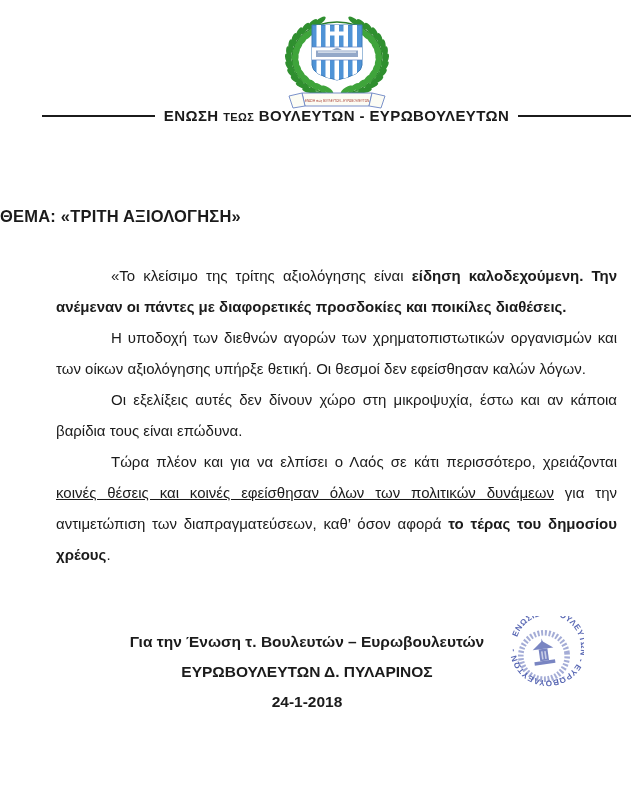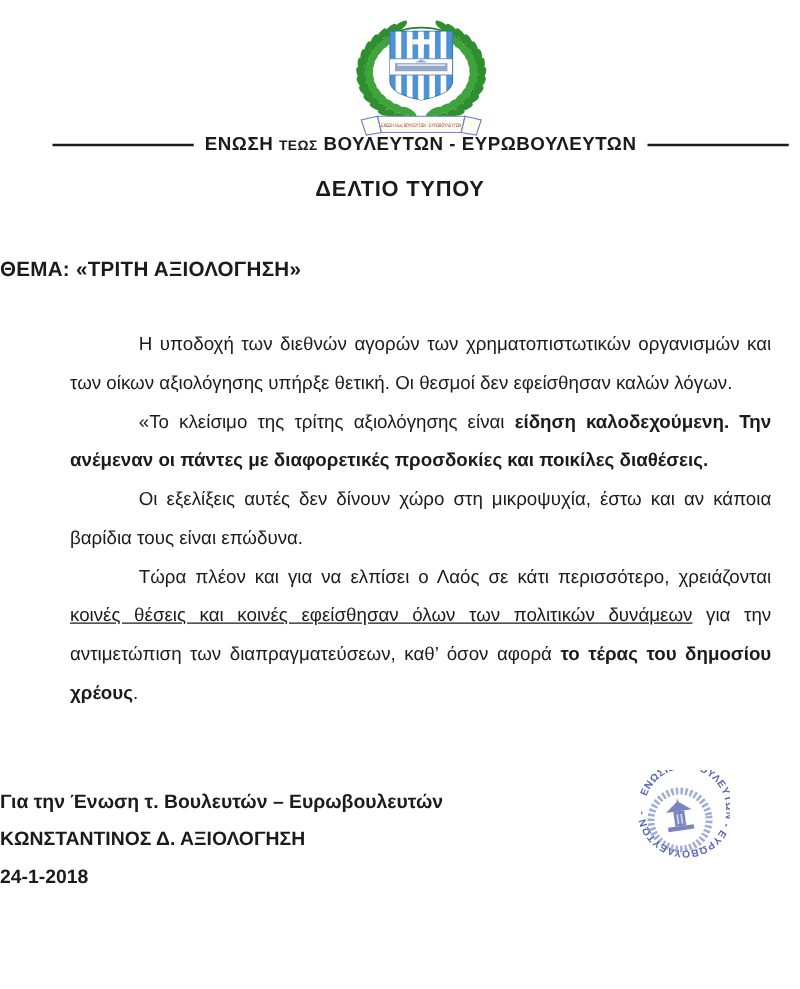--- a/index.html
+++ b/index.html
@@ -32,21 +32,21 @@
   .body-text {
     position:absolute; top:260px; left:56px; right:56px;
     font-size:15px; line-height:31px; text-align:justify;
     text-justify:inter-word;
   }
   .body-text p { margin:0; text-indent:55px; }
   .body-text .b { font-weight:bold; }
   .body-text .u { text-decoration:underline; }
   
   .signature {
-    position:absolute; top:627px; left:0; width:614px; text-align:left;
+    position:absolute; top:627px; left:0; width:614px; text-align:center;
     font-weight:bold; font-size:15.5px; line-height:30px;
   }
   
   .stamp { position:absolute; left:504px; top:616px; width:80px; height:80px; opacity:0.93; }
 </style>
 </head>
 <body>
 
 <div class="page">
 
@@ -151,33 +151,32 @@
       </g>
     </svg>
   </div>
 
   <div class="org-line">
     <span class="rule"></span>
     <span><span>ΕΝΩΣΗ</span>&nbsp;<span class="sm">ΤΕΩΣ</span>&nbsp;<span>ΒΟΥΛΕΥΤΩΝ - ΕΥΡΩΒΟΥΛΕΥΤΩΝ</span></span>
     <span class="rule"></span>
   </div>
 
-  <div class="doc-title">ΔΕΛΤΙΟ ΤΥΠΟΥ</div>
   <div class="doc-subject">ΘΕΜΑ: «ΤΡΙΤΗ ΑΞΙΟΛΟΓΗΣΗ»</div>
 
   <main class="body-text">
+      <p><span>«Το κλείσιμο της τρίτης αξιολόγησης είναι </span><span class="b">είδηση καλοδεχούμενη. Την ανέμεναν οι πάντες με διαφορετικές προσδοκίες και ποικίλες διαθέσεις.</span></p>
       <p><span>Η υποδοχή των διεθνών αγορών των χρηματοπιστωτικών οργανισμών και των οίκων αξιολόγησης υπήρξε θετική. Οι θεσμοί δεν εφείσθησαν καλών λόγων.</span></p>
-      <p><span>«Το κλείσιμο της τρίτης αξιολόγησης είναι </span><span class="b">είδηση καλοδεχούμενη. Την ανέμεναν οι πάντες με διαφορετικές προσδοκίες και ποικίλες διαθέσεις.</span></p>
       <p><span>Οι εξελίξεις αυτές δεν δίνουν χώρο στη μικροψυχία, έστω και αν κάποια βαρίδια τους είναι επώδυνα.</span></p>
       <p><span>Τώρα πλέον και για να ελπίσει ο Λαός σε κάτι περισσότερο, χρειάζονται </span><span class="u">κοινές θέσεις και κοινές εφείσθησαν όλων των πολιτικών δυνάμεων</span><span> για την αντιμετώπιση των διαπραγματεύσεων, καθ’ όσον αφορά </span><span class="b">το τέρας του δημοσίου χρέους</span><span>.</span></p>
     </main>
 
   <div class="signature">
     <div>Για την Ένωση τ. Βουλευτών – Ευρωβουλευτών</div>
-    <div>ΚΩΝΣΤΑΝΤΙΝΟΣ Δ. ΑΞΙΟΛΟΓΗΣΗ</div>
+    <div>ΕΥΡΩΒΟΥΛΕΥΤΩΝ Δ. ΠΥΛΑΡΙΝΟΣ</div>
     <div>24-1-2018</div>
   </div>
 
   <div class="stamp">
     <svg width="80" height="80" viewBox="0 0 100 100">
       <g transform="rotate(-8 50 50)">
         <defs>
           <path id="stampCircle" d="M20 22 A41 41 0 1 1 19.9 22.2" fill="none"></path>
         </defs>
         <text font-size="10.2" font-weight="bold" letter-spacing="0.6" fill="#4c5cae">

